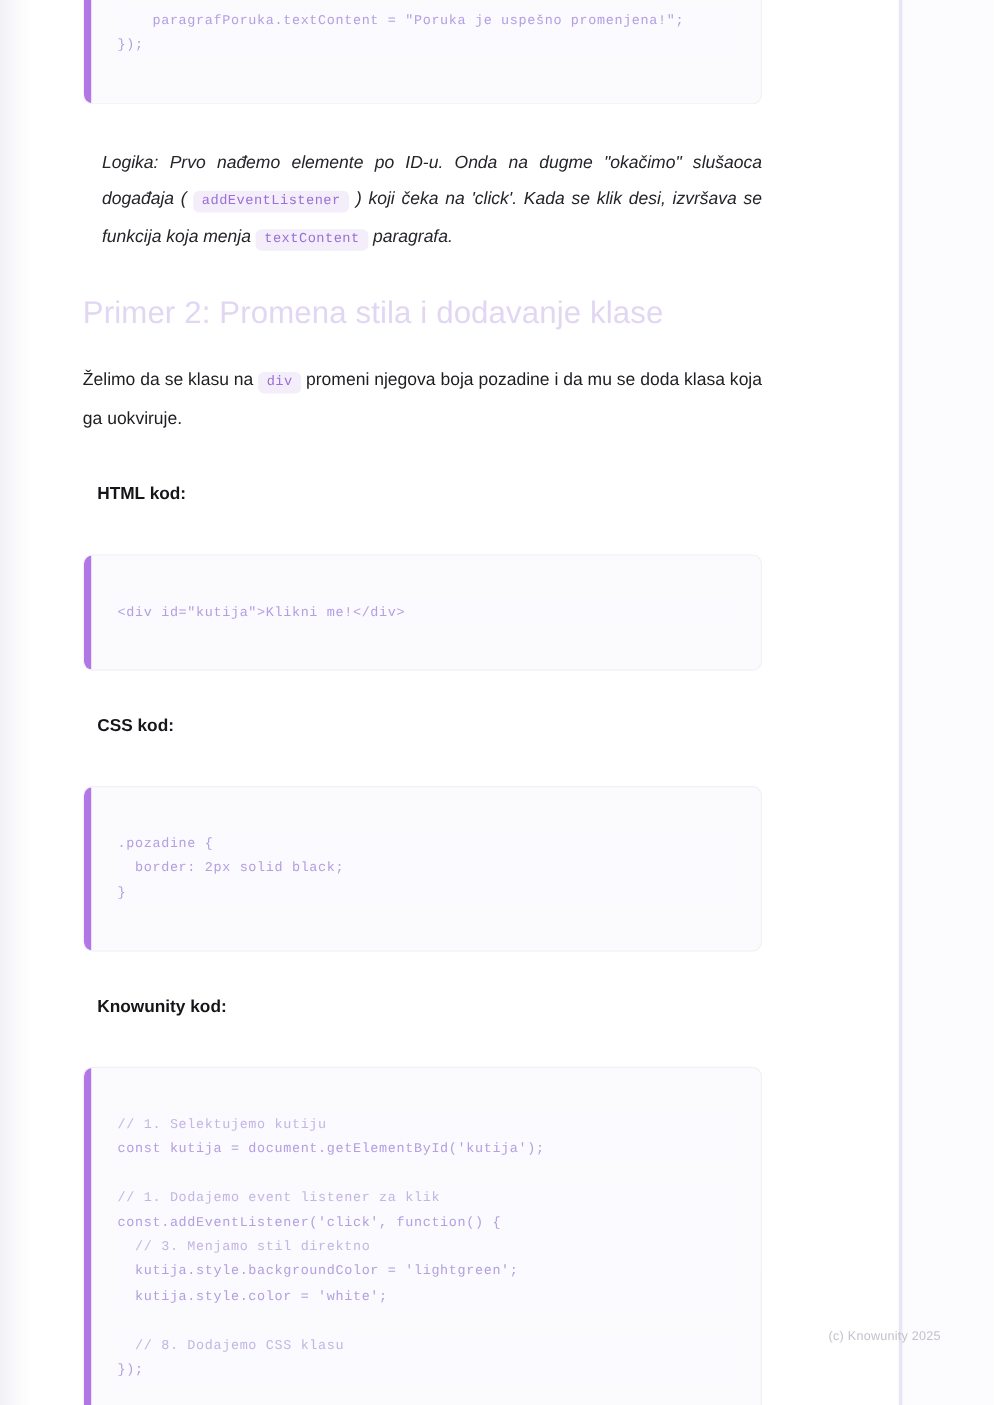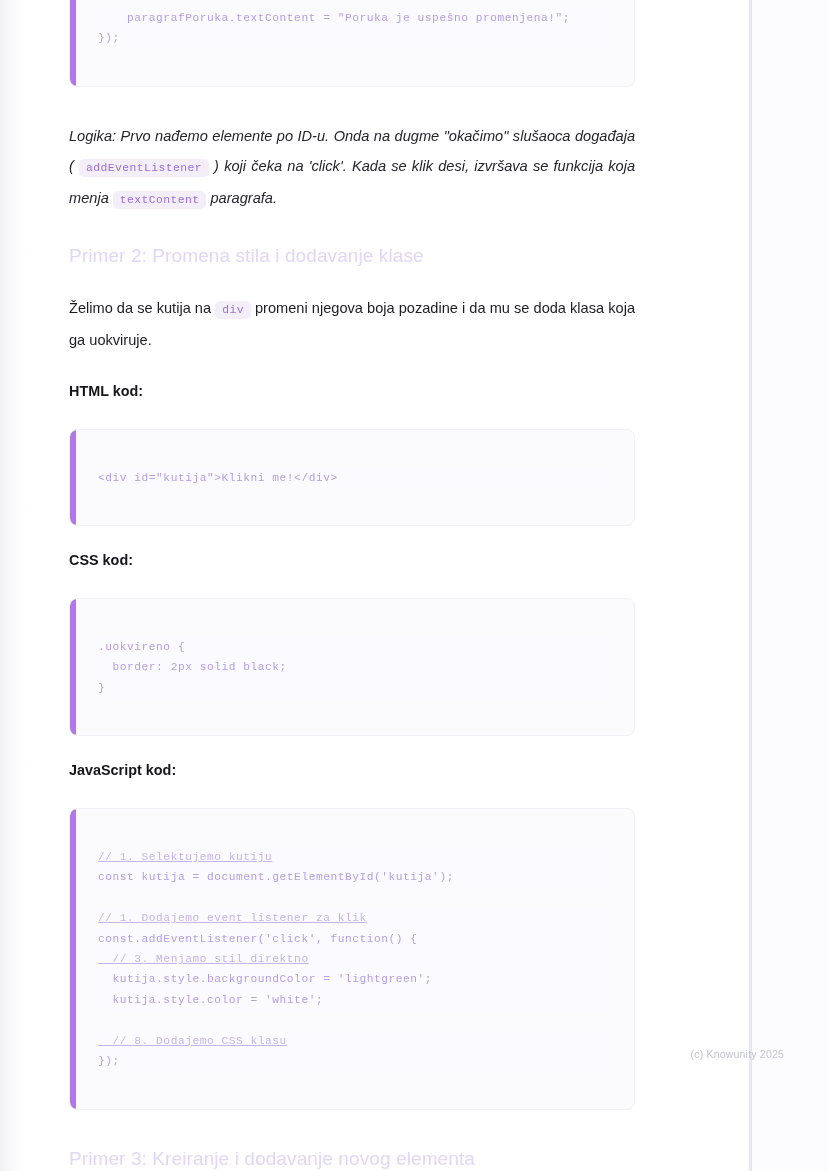--- a/index.html
+++ b/index.html
@@ -70,21 +70,21 @@
     font-family: "Liberation Mono", "DejaVu Sans Mono", monospace;
     font-size: 11.2px;
     line-height: 20.4px;
     letter-spacing: 0.55px;
     white-space: pre;
     color: #b49fe0;
     background: #fafaff;
     display: block;
     min-height: 20.4px;
   }
-  .code-line.comment { color: #c4b6e4; text-decoration: underline; }
+  .code-line.comment { color: #c4b6e4; }
   .code-line.blank { background: transparent; color: transparent; }
 
   
   .code-block.clipped {
     border-top: none;
     border-radius: 0 0 8px 8px;
     padding-top: 8px;
     margin-top: 0;
   }
   .code-block.clipped::before { border-radius: 0 0 0 8px; }
@@ -93,59 +93,60 @@
   p.body {
     font-size: 14.6px;
     line-height: 30px;
     color: #1d1d22;
     margin: 0;
     text-align: justify;
   }
   p.body.italic {
     font-style: italic;
     color: #24242a;
+    margin-left: 16px;
   }
 
   code.inline {
     font-family: "Liberation Mono", "DejaVu Sans Mono", monospace;
     font-size: 11.4px;
     letter-spacing: 0.4px;
     color: #9b6fd6;
     background: #f4eefb;
     border-radius: 5px;
     padding: 3px 7px;
     font-style: normal;
     white-space: nowrap;
   }
 
   
   h2.section {
-    font-size: 19px;
+    font-size: 26px;
     font-weight: 400;
     color: #e2d7f3;
     margin: 0;
     letter-spacing: 0.1px;
   }
   h3.label {
     font-size: 14.4px;
     font-weight: bold;
     color: #16161a;
-    margin: 0;
+    margin: 12px;
   }
   .sp-26 { height: 26px; }
   .sp-28 { height: 28px; }
   .sp-30 { height: 30px; }
   .sp-34 { height: 34px; }
   .sp-38 { height: 38px; }
 
   
   .footer-mark {
     position: absolute;
     right: 44px;
-    top: 1048px;
+    top: 1108px;
     font-size: 10.5px;
     color: #c2c2cc;
     letter-spacing: 0.2px;
     white-space: nowrap;
   }
 </style>
 </head>
 <body>
 
 <div id="page">
@@ -165,21 +166,21 @@
     <div class="sp-34"></div>
 
     <p class="body italic"><span>Logika: Prvo nađemo elemente po ID-u. Onda na dugme "okačimo" slušaoca događaja (</span> <code class="inline">addEventListener</code> <span>) koji čeka na 'click'. Kada se klik desi, izvršava se funkcija koja menja</span> <code class="inline">textContent</code> <span>paragrafa.</span></p>
 
     <div class="sp-30"></div>
 
     <h2 class="section">Primer 2: Promena stila i dodavanje klase</h2>
 
     <div class="sp-26"></div>
 
-    <p class="body"><span>Želimo da se kutija na</span> <code class="inline">div</code> <span>promeni njegova boja pozadine i da mu se doda klasa koja ga uokviruje.</span></p>
+    <p class="body"><span>Želimo da se klasu na</span> <code class="inline">div</code> <span>promeni njegova boja pozadine i da mu se doda klasa koja ga uokviruje.</span></p>
 
     <div class="sp-28"></div>
 
     <h3 class="label">HTML kod:</h3>
 
     <div class="sp-30"></div>
 
     <div class="code-block">
       <span class="code-line blank"> </span>
       <span class="code-line">&lt;div id="kutija"&gt;Klikni me!&lt;/div&gt;</span>
@@ -187,29 +188,29 @@
     </div>
 
     <div class="sp-26"></div>
 
     <h3 class="label">CSS kod:</h3>
 
     <div class="sp-30"></div>
 
     <div class="code-block">
       <span class="code-line blank"> </span>
-      <span class="code-line">.uokvireno {</span>
+      <span class="code-line">.pozadine {</span>
       <span class="code-line">  border: 2px solid black;</span>
       <span class="code-line">}</span>
       <span class="code-line blank"> </span>
     </div>
 
     <div class="sp-26"></div>
 
-    <h3 class="label">JavaScript kod:</h3>
+    <h3 class="label">Knowunity kod:</h3>
 
     <div class="sp-30"></div>
 
     <div class="code-block">
       <span class="code-line blank"> </span>
       <span class="code-line comment">// 1. Selektujemo kutiju</span>
       <span class="code-line">const kutija = document.getElementById('kutija');</span>
       <span class="code-line blank"> </span>
       <span class="code-line comment">// 1. Dodajemo event listener za klik</span>
       <span class="code-line">const.addEventListener('click', function() {</span>

